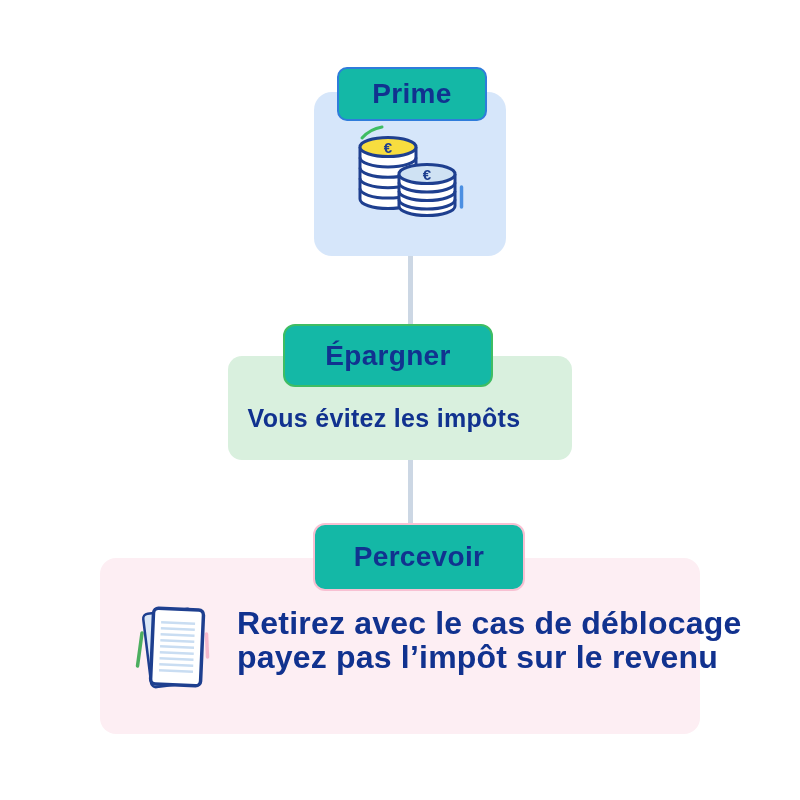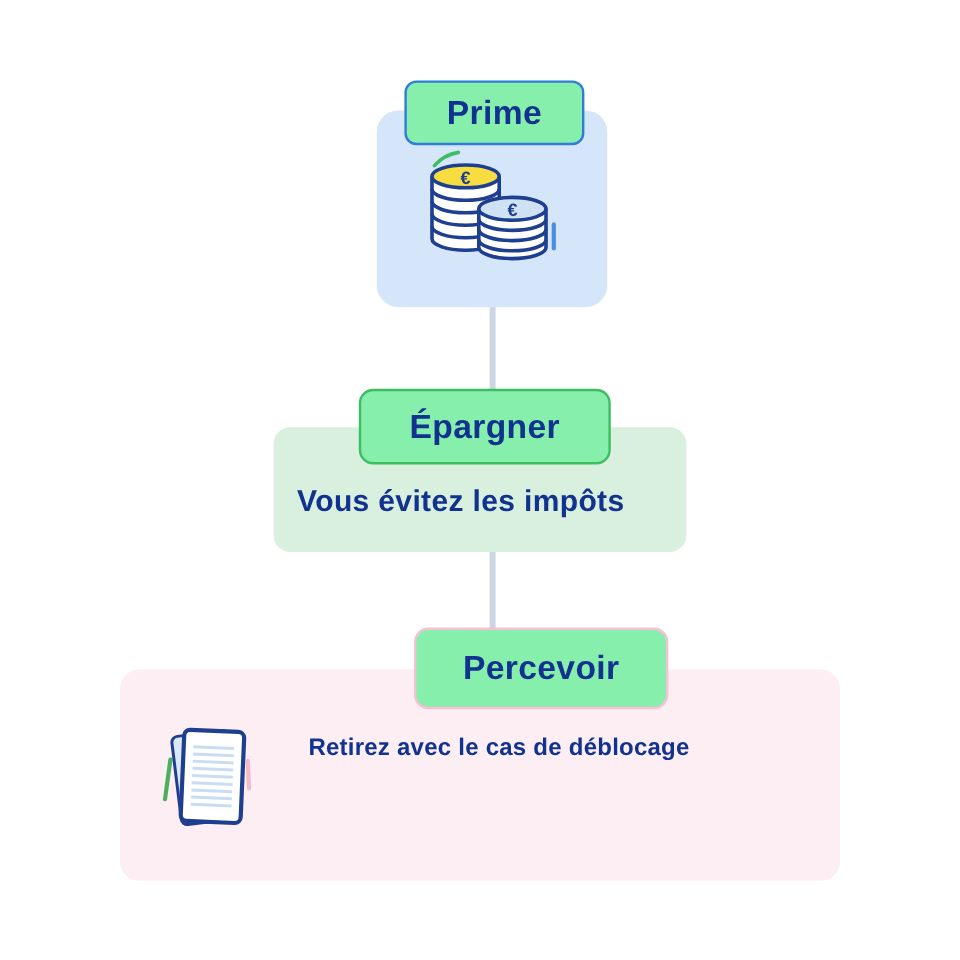--- a/index.html
+++ b/index.html
@@ -8,36 +8,36 @@
     font-family:"Liberation Sans",sans-serif;overflow:hidden;
   }
   .connector{position:absolute;width:5px;background:#ccd7e4;z-index:0;}
   .c1{left:408px;top:254px;height:72px;}
   .c2{left:408px;top:458px;height:67px;}
   .card{position:absolute;z-index:1;}
   .prime-card{left:314px;top:92px;width:192px;height:164px;background:#d6e6fa;border-radius:18px;}
   .green-card{left:228px;top:356px;width:344px;height:104px;background:#d9f0de;border-radius:14px;}
   .pink-card{left:100px;top:558px;width:600px;height:176px;background:#fdeef3;border-radius:16px;}
   .chip{
-    position:absolute;z-index:3;background:#86efac;border:2px solid;border-radius:12px;
+    position:absolute;z-index:3;background:#14b8a6;border:2px solid;border-radius:12px;
     display:flex;align-items:center;justify-content:center;
     font-weight:700;font-size:28px;color:#11328f;letter-spacing:0.3px;
   }
   .prime-chip{left:337px;top:67px;width:146px;height:50px;border-color:#2f7cdb;border-radius:10px;}
-  .epargner-chip{left:299px;top:324px;width:206px;height:59px;border-color:#3fbd63;}
-  .percevoir-chip{left:313px;top:523px;width:208px;height:64px;border-color:#f8c0d2;margin-left:32px;}
+  .epargner-chip{left:283px;top:324px;width:206px;height:59px;border-color:#3fbd63;}
+  .percevoir-chip{left:313px;top:523px;width:208px;height:64px;border-color:#f8c0d2;}
   .coins-svg{position:absolute;left:355px;top:124px;z-index:2;}
   .doc-svg{position:absolute;left:134px;top:604px;z-index:2;}
   .green-desc{
     position:absolute;left:228px;top:402px;width:312px;z-index:2;text-align:center;
     font-weight:700;font-size:25px;line-height:32px;color:#11328f;letter-spacing:0.3px;
   }
   .pink-desc{
     position:absolute;left:237px;top:606px;z-index:2;text-align:left;
-    font-weight:700;font-size:20px;line-height:34px;color:#11328f;letter-spacing:0.2px;margin-left:20px;
+    font-weight:700;font-size:32px;line-height:34px;color:#11328f;letter-spacing:0.2px;
   }
   .pink-desc div{white-space:nowrap;}
 </style>
 </head>
 <body>
 
 <div class="canvas">
 
   <div class="connector c1"></div>
   <div class="connector c2"></div>
@@ -70,18 +70,19 @@
     <line x1="8" y1="29" x2="3.5" y2="62" stroke="#4cae5f" stroke-width="3.5" stroke-linecap="round"></line>
     <line x1="72.5" y1="30" x2="73.5" y2="53" stroke="#f6b9cc" stroke-width="3.5" stroke-linecap="round"></line>
     <rect x="13" y="7" width="49" height="74" rx="5" fill="#dbe8f7" stroke="#1e3f8f" stroke-width="2.5" transform="rotate(-7 37.5 44)"></rect>
     <g transform="rotate(2.5 43 44)">
       <rect x="18" y="5" width="50" height="76" rx="5" fill="#ffffff" stroke="#1e3f8f" stroke-width="3.5"></rect>
       <path d="M26 19 H60 M26 25 H60 M26 31 H60 M26 37 H60 M26 43 H60 M26 49 H60 M26 55 H60 M26 61 H60 M26 67 H60" fill="none" stroke="#c9ddf2" stroke-width="2.5"></path>
     </g>
   </svg>
   <div class="pink-desc">
     <div>Retirez avec le cas de déblocage</div>
+    <div>payez pas l’impôt sur le revenu</div>
   </div>
   <div class="chip percevoir-chip">
     <span>Percevoir</span>
   </div>
 
 </div>
 
 </body></html>

